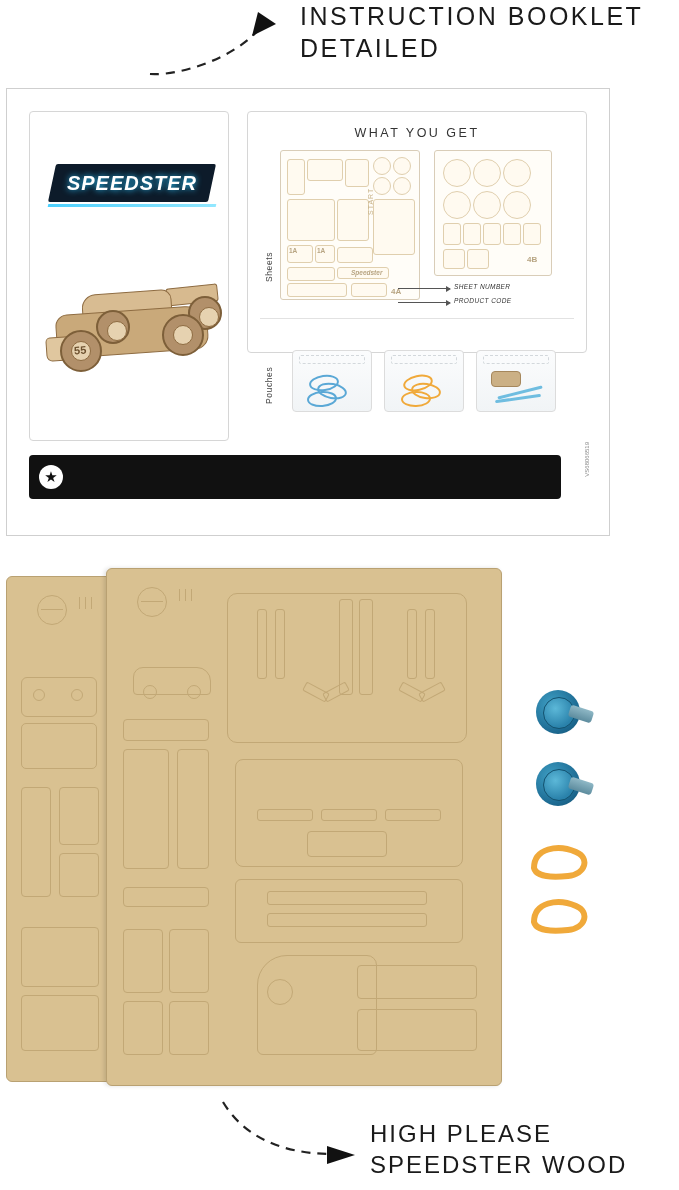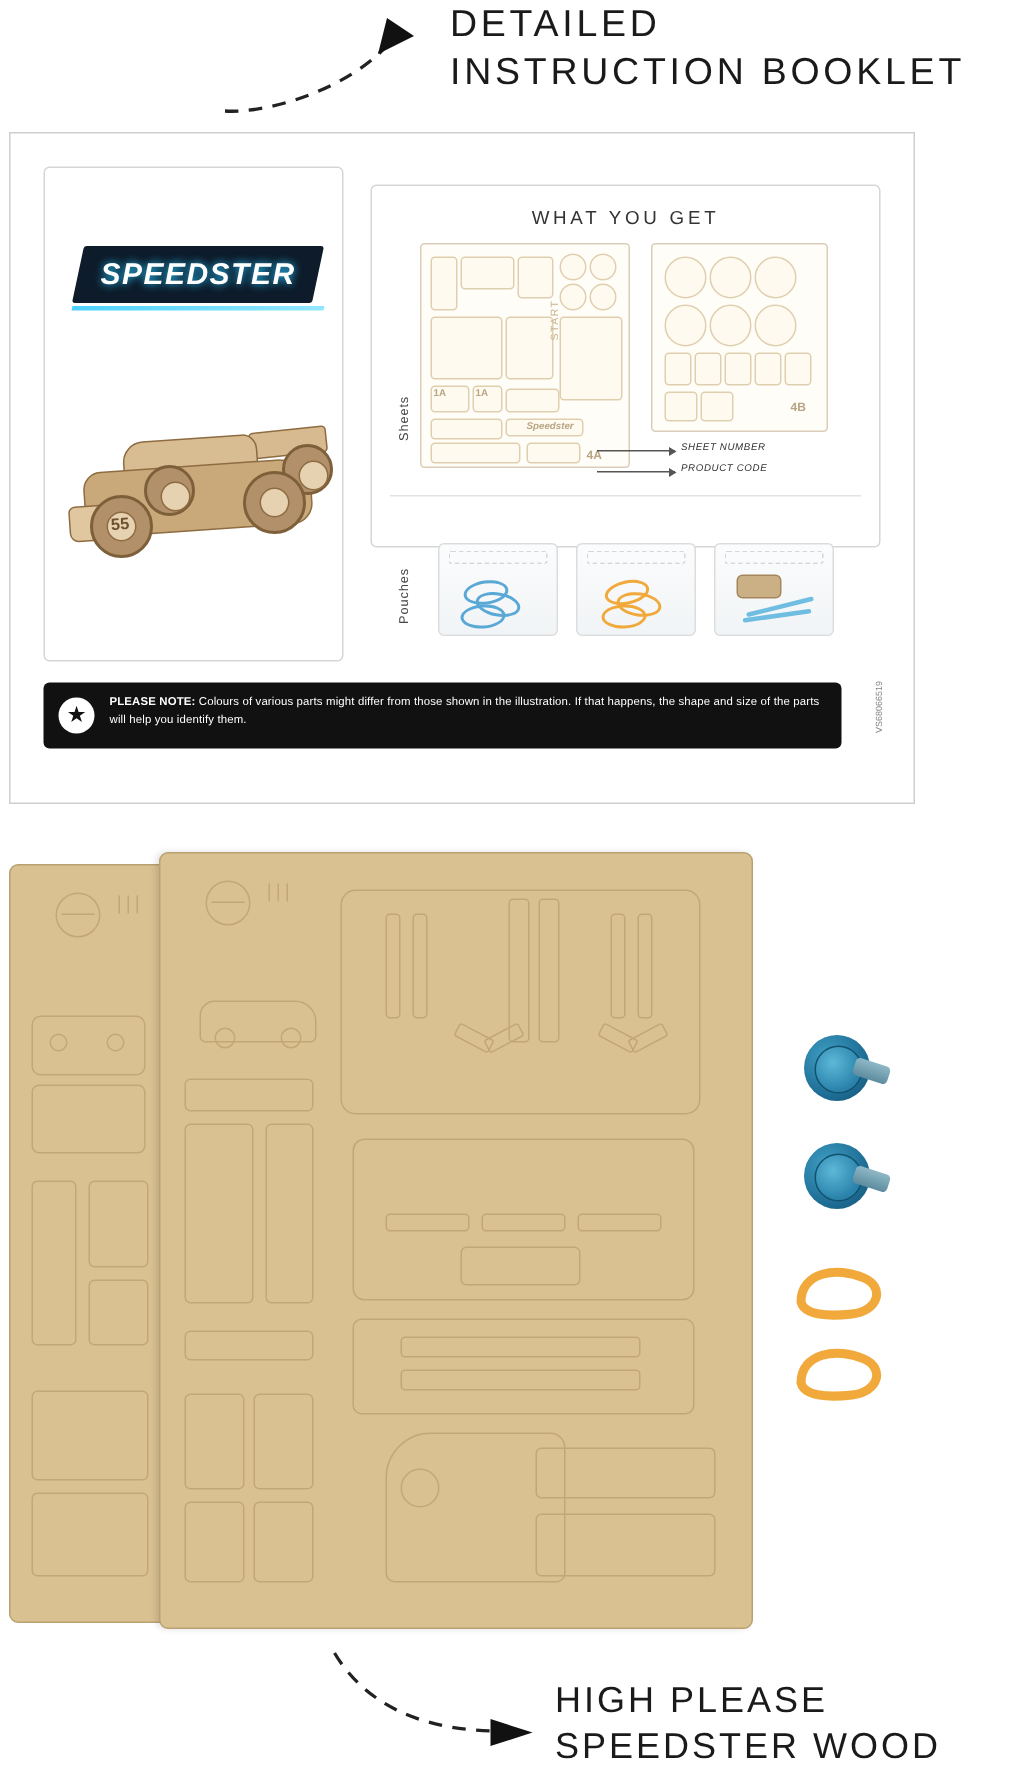--- a/index.html
+++ b/index.html
@@ -181,21 +181,21 @@
     font-size: 11px;
     color: #6e5230;
     font-weight: bold;
     transform: rotate(-4deg);
   }
 
   
   .card-right {
     position: absolute;
     left: 218px;
-    top: 12px;
+    top: 0px;
     right: 0px;
     height: 242px;
     border: 1px solid #d6d6d6;
     border-radius: 4px;
     box-sizing: border-box;
     background: #fff;
   }
   .wyg-title {
     position: absolute;
     top: 14px;
@@ -440,22 +440,22 @@
     left: 215px;
     top: 1098px;
     width: 160px;
     height: 70px;
   }
 </style>
 </head>
 <body>
 
 <div class="top-annotation">
+  <span class="line">INSTRUCTION BOOKLET</span>
   <span class="line">DETAILED</span>
-  <span class="line">INSTRUCTION BOOKLET</span>
 </div>
 
 <svg class="arrow-top" viewBox="0 0 160 70">
   <path d="M10 68 C 40 70, 95 52, 120 22" stroke="#222" stroke-width="2.2" fill="none" stroke-dasharray="9 7"></path>
   <path d="M112 30 L136 18 L118 6 Z" fill="#111"></path>
 </svg>
 
 <div class="booklet">
   <div class="booklet-inner">
 
@@ -550,21 +550,20 @@
         <div class="wpart" style="left:14px; top:20px; width:28px; height:14px; border-radius:4px;"></div>
         <div class="stick" style="left:20px; top:40px; width:46px; transform:rotate(-14deg);"></div>
         <div class="stick" style="left:18px; top:46px; width:46px; transform:rotate(-8deg);"></div>
       </div>
 
       <div class="vcode">VS68066519</div>
     </div>
 
     <div class="note-bar">
       <div class="star">★</div>
-      <div class="txt"><b>PLEASE NOTE:</b><span> Colours of various parts might differ from those shown in the illustration. If that happens, the shape and size of the parts will help you identify them.</span></div>
     </div>
 
   </div>
 </div>
 
 <div class="wood-area">
 
   <div class="wood-sheet sheet-a">
     <div class="cut-c" style="left:30px; top:18px; width:30px; height:30px;"></div>
     <div class="hairline" style="left:34px; top:32px; width:22px; height:1.4px;"></div>

